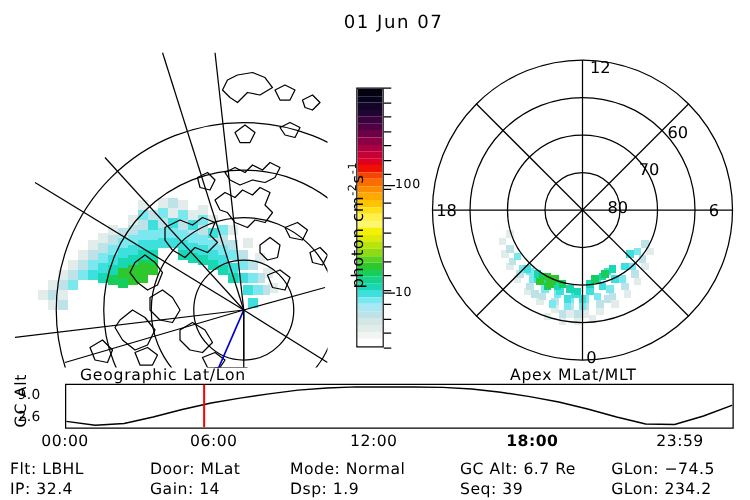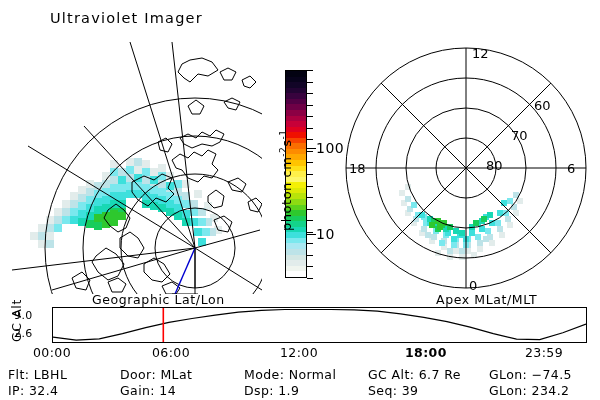--- a/index.html
+++ b/index.html
@@ -13,51 +13,51 @@
   #hdr-time{left:430px;}
 
   #geo-panel{left:12px;top:42px;width:250px;height:252px;}
   #mlt-panel{left:335px;top:40px;width:262px;height:256px;}
   #cbar-panel{left:252px;top:60px;width:84px;height:232px;}
 
   .cbar-strip{position:absolute;left:33px;top:10px;width:22px;height:208px;
       border:1px solid #000;box-sizing:border-box;overflow:hidden;}
   .cband{width:100%;}
   .cbar-tick{position:absolute;left:55px;width:6px;height:1px;background:#000;}
-  .cbar-lbl{position:absolute;left:64px;font-size:14px;letter-spacing:.5px;
+  .cbar-lbl{position:absolute;left:64px;font-size:10px;letter-spacing:.5px;
       transform:translateY(-50%);white-space:nowrap;}
   #cbar-axis-label{position:absolute;left:-36px;top:112px;width:140px;
       font-size:13px;letter-spacing:.5px;text-align:center;
       transform:rotate(-90deg);white-space:nowrap;}
   #cbar-axis-label sup{font-size:9px;vertical-align:super;}
 
-  .panel-cap{position:absolute;top:292px;font-size:12.5px;letter-spacing:.6px;white-space:nowrap;margin-left:28px;}
+  .panel-cap{position:absolute;top:292px;font-size:12.5px;letter-spacing:.6px;white-space:nowrap;}
   #cap-geo{left:64px;}
   #cap-mlt{left:408px;}
 
   #strip{position:absolute;left:52px;top:307px;width:535px;height:36px;
       border:1px solid #000;box-sizing:border-box;}
   .strip-tick-lbl{position:absolute;font-size:11px;letter-spacing:.4px;white-space:nowrap;}
   #alt-hi{left:14px;top:309px;}
   #alt-lo{left:14px;top:327px;}
   #gcalt-rot{position:absolute;left:-14px;top:313px;width:60px;font-size:12.5px;
       letter-spacing:.6px;text-align:center;transform:rotate(-90deg);white-space:nowrap;}
   .tlabel{position:absolute;top:345px;font-size:12.5px;letter-spacing:.4px;white-space:nowrap;}
 
   .status{position:absolute;font-size:12.5px;letter-spacing:.4px;white-space:nowrap;}
   .srow1{top:367px;}
   .srow2{top:383px;}
-  .c0{left:8px;} .c1{left:120px;} .c2{left:244px;} .c3{left:368px;} .c4{left:489px;}
+  .c0{left:8px;} .c1{left:120px;} .c2{left:232px;} .c3{left:368px;} .c4{left:489px;}
   svg{display:block;}
 </style>
 </head>
 <body>
 
 <div id="header" class="abs">
-  <div class="hdr-txt" id="hdr-title">Ultraviolet Imager</div>
+  <div class="hdr-txt" id="hdr-date">01 Jun 07</div>
 </div>
 
 <div id="geo-panel" class="abs">
 <svg width="250" height="252" viewBox="0 0 250 252">
   <defs>
     <clipPath id="geoclip">
           <rect x="0" y="0" width="250" height="252"></rect>
         </clipPath>
   </defs>
   <g clip-path="url(#geoclip)">

